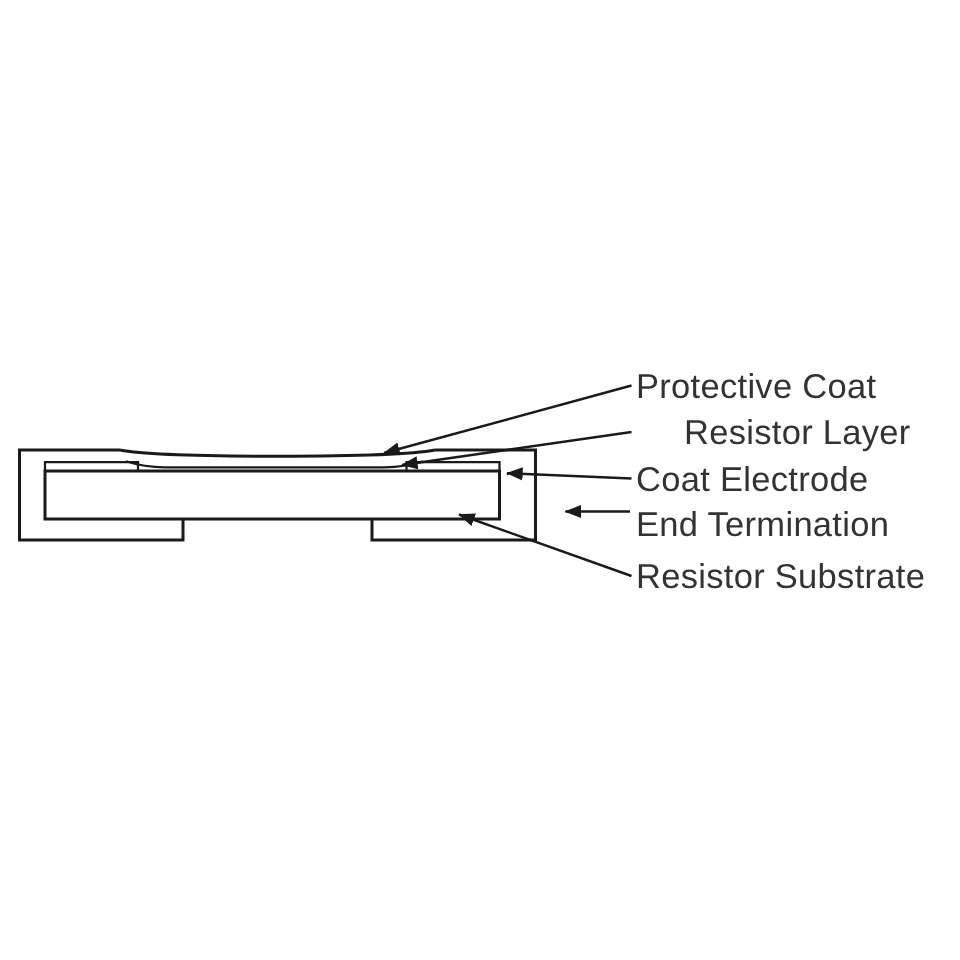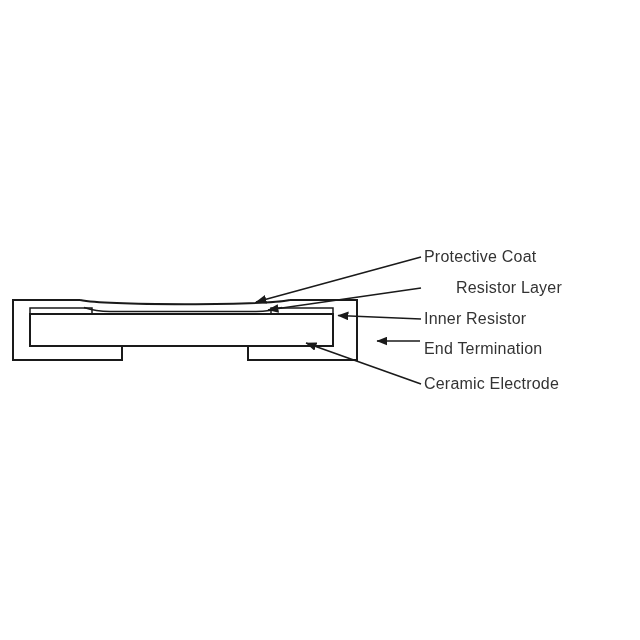--- a/index.html
+++ b/index.html
@@ -16,21 +16,21 @@
     font-family: "Liberation Sans", sans-serif;
   }
   .diagram-svg {
     position: absolute;
     left: 0;
     top: 0;
   }
   .lbl {
     position: absolute;
     left: 424px;
-    font-size: 16px;
+    font-size: 23px;
     line-height: 22px;
     color: #333333;
     white-space: nowrap;
     letter-spacing: 0.2px;
   }
   .lbl-protective-coat  { top: 246px; }
   .lbl-resistor-layer   { top: 277px; margin-left: 32px; }
   .lbl-inner-electrode  { top: 308px; }
   .lbl-end-termination  { top: 338px; }
   .lbl-ceramic-substrate{ top: 373px; }
@@ -64,19 +64,19 @@
     <line x1="421" y1="288" x2="268" y2="310" stroke="#1a1a1a" stroke-width="1.6" marker-end="url(#arrow)"></line>
     <line x1="421" y1="319" x2="338" y2="315.5" stroke="#1a1a1a" stroke-width="1.6" marker-end="url(#arrow)"></line>
     <line x1="420" y1="341" x2="377" y2="341" stroke="#1a1a1a" stroke-width="1.6" marker-end="url(#arrow)"></line>
     <line x1="421" y1="384" x2="306" y2="343" stroke="#1a1a1a" stroke-width="1.6" marker-end="url(#arrow)"></line>
   </svg>
 
   <div class="lbl lbl-protective-coat">Protective Coat</div>
 
   <div class="lbl lbl-resistor-layer">Resistor Layer</div>
 
-  <div class="lbl lbl-inner-electrode">Inner Resistor</div>
+  <div class="lbl lbl-inner-electrode">Coat Electrode</div>
 
   <div class="lbl lbl-end-termination">End Termination</div>
 
-  <div class="lbl lbl-ceramic-substrate">Ceramic Electrode</div>
+  <div class="lbl lbl-ceramic-substrate">Resistor Substrate</div>
 
 </div>
 
 </body></html>

